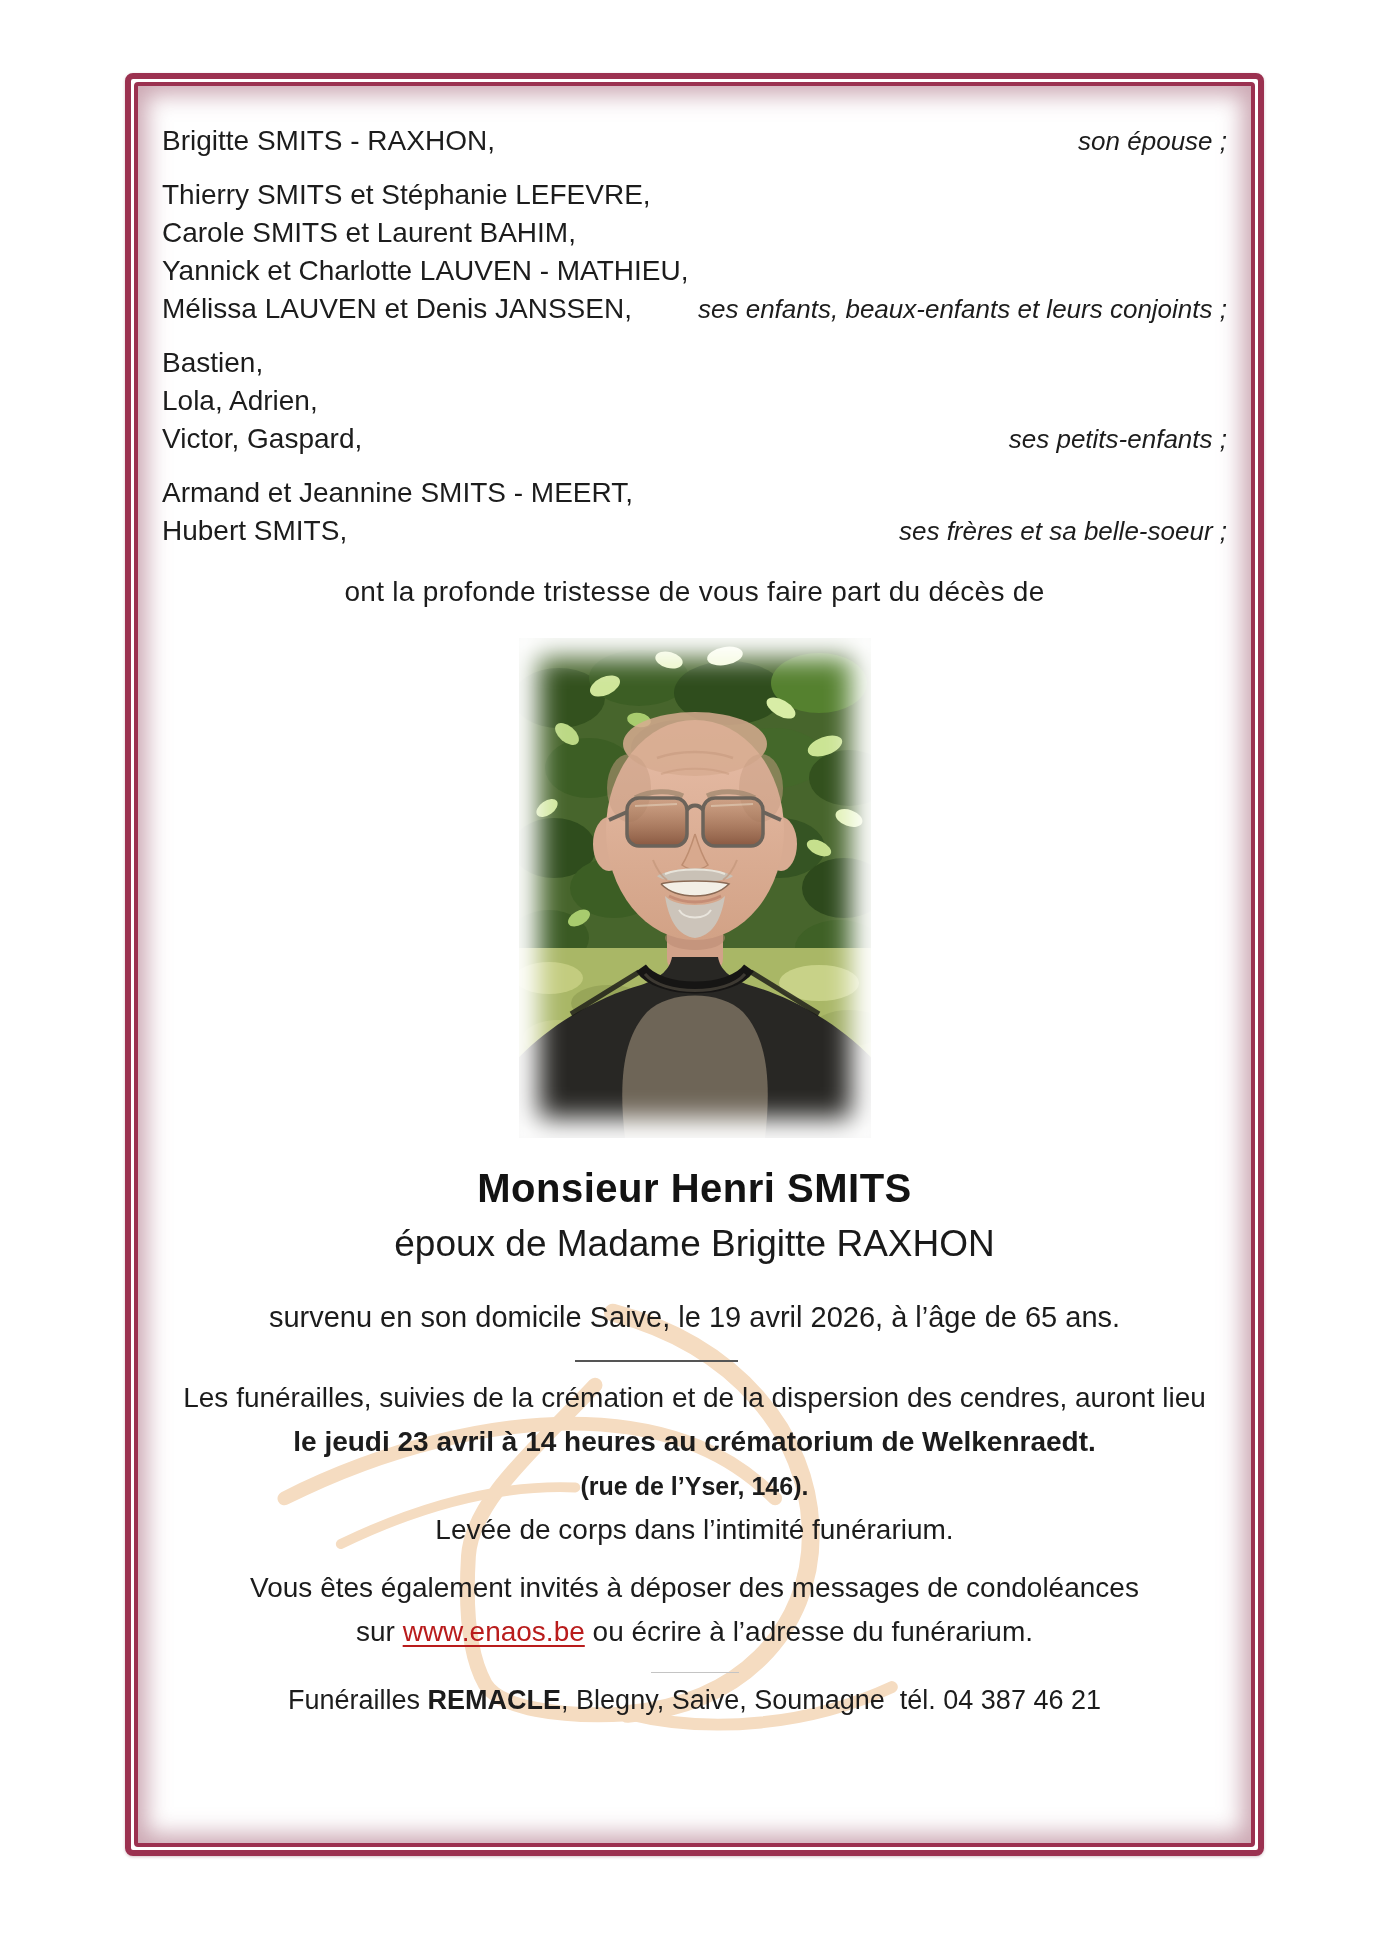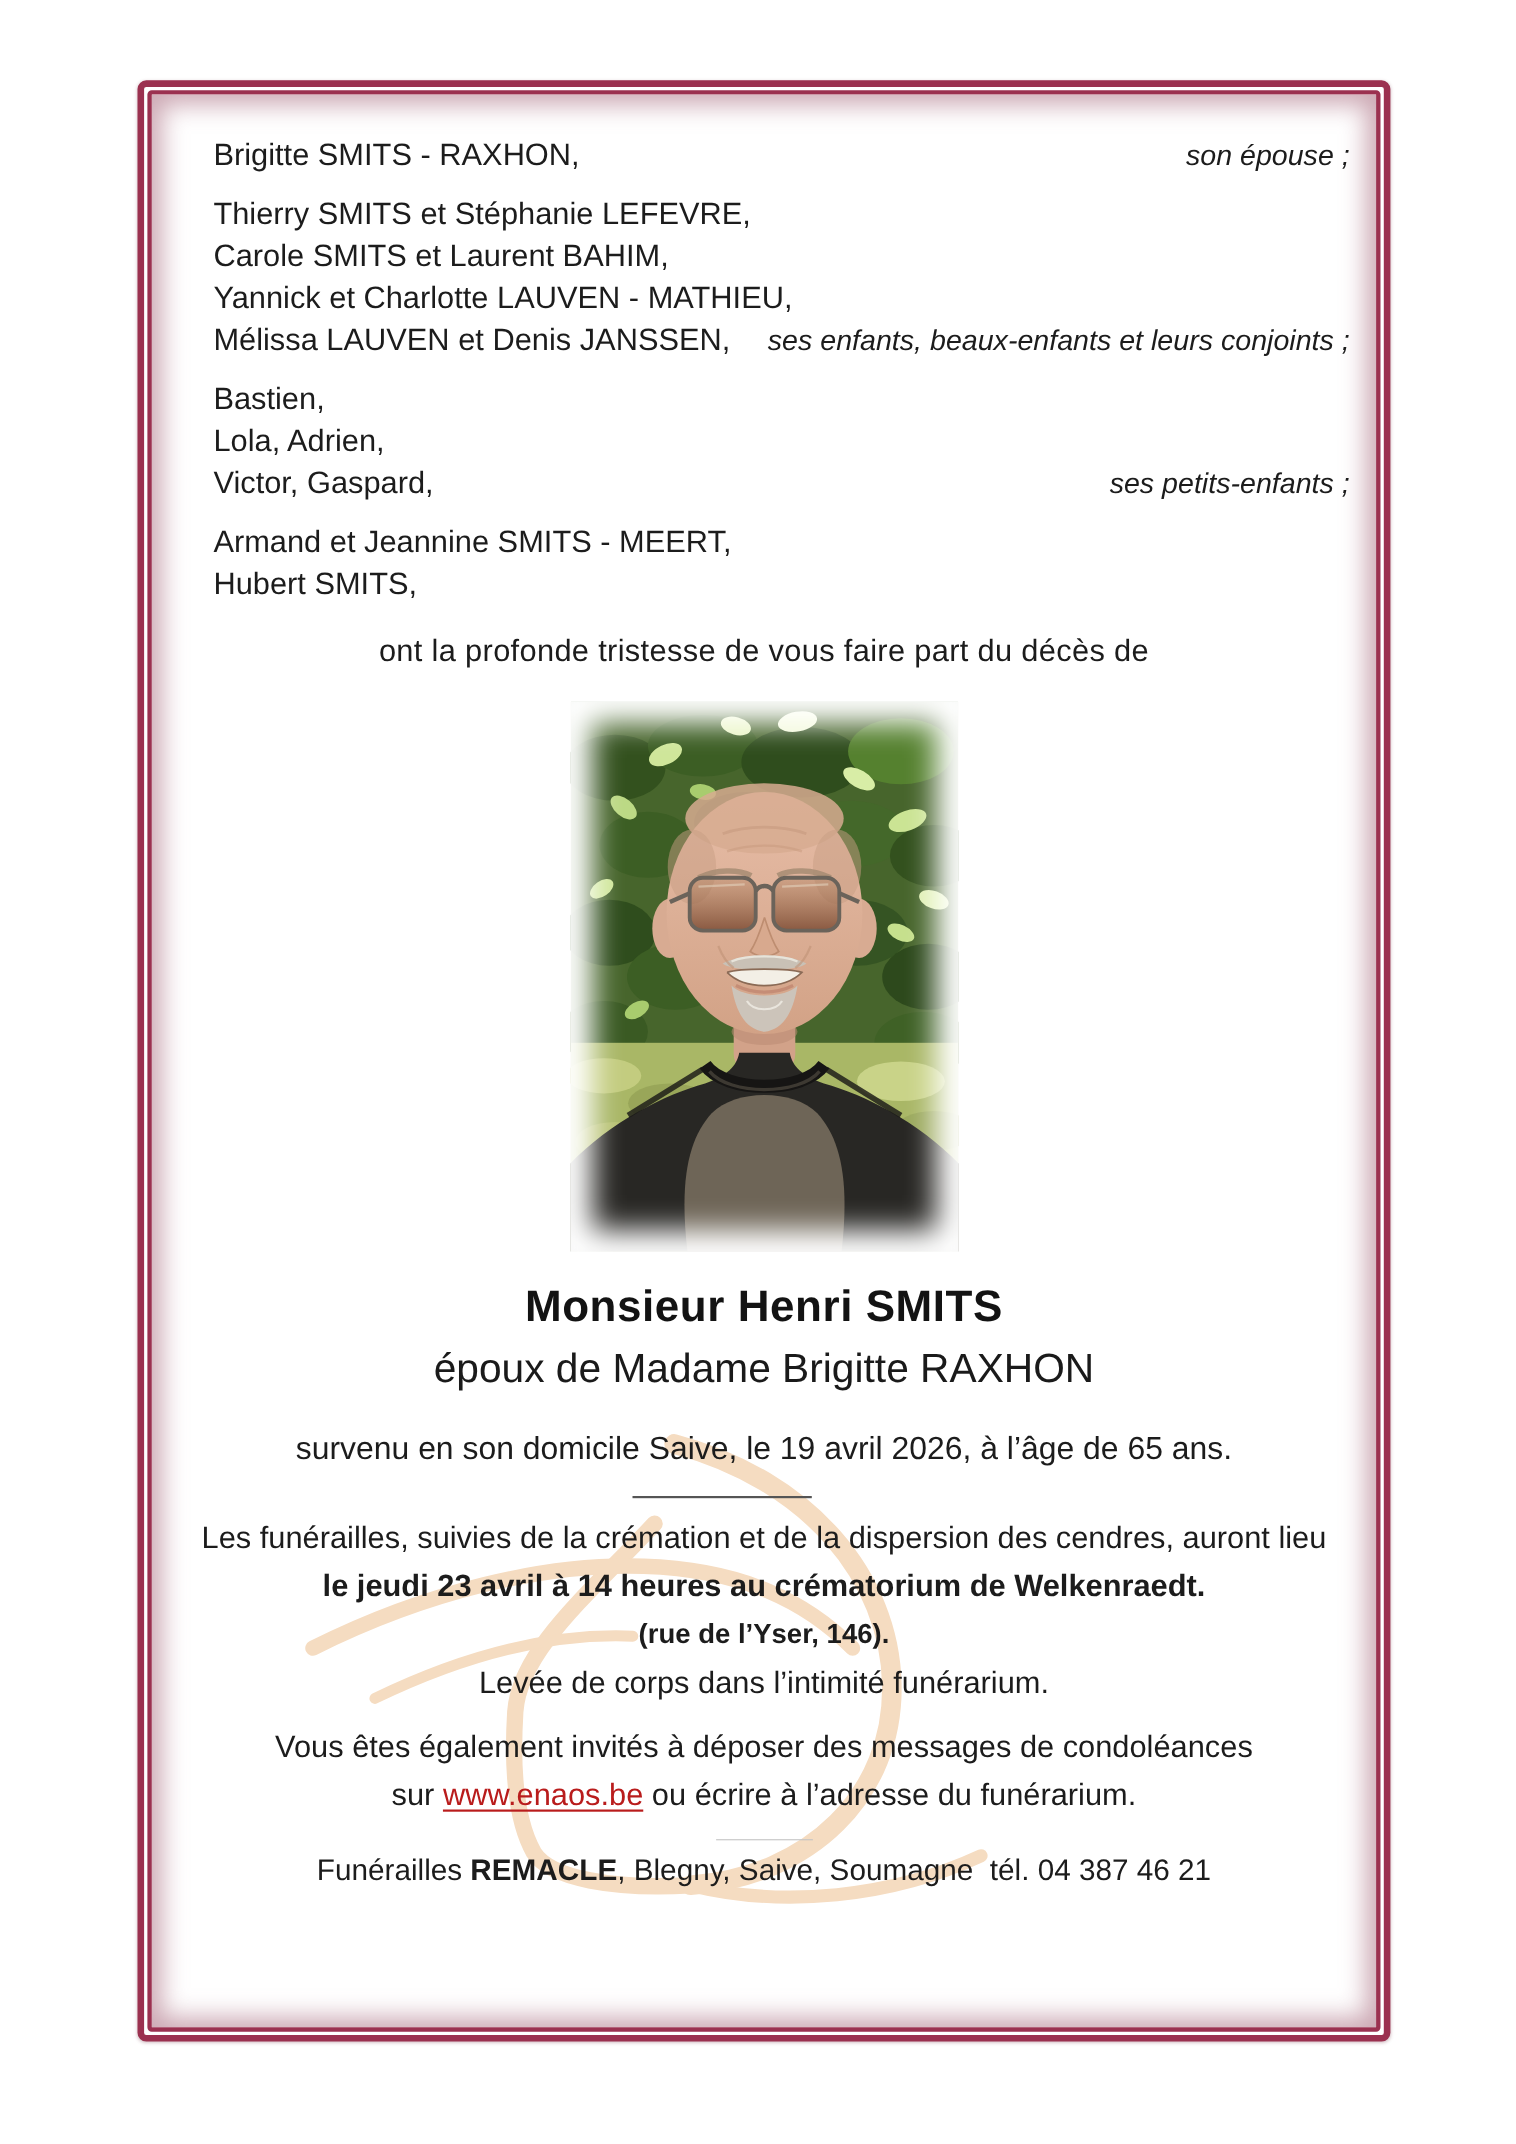--- a/index.html
+++ b/index.html
@@ -38,21 +38,20 @@
   }
   .content{
     position:absolute;left:0;top:0;width:100%;height:100%;
     box-sizing:border-box;
     padding:36px 24px 0 24px;
   }
   
   .family-row{
     display:flex;justify-content:space-between;align-items:center;
     line-height:38px;
-    margin-left:32px;
   }
   .fname{font-size:28px;white-space:pre;}
   .flabel{font-size:26px;white-space:pre;font-style:italic;}
   .group-gap{margin-top:16px;}
   
   .announce{
     text-align:center;font-size:28px;margin-top:26px;letter-spacing:.3px;
   }
   
   .photo-wrap{
@@ -152,20 +151,21 @@
             <span class="flabel">ses petits-enfants ;</span>
           </div>
         </div>
 
         <div class="group-gap">
           <div class="family-row">
             <span class="fname">Armand et Jeannine SMITS - MEERT,</span>
           </div>
           <div class="family-row">
             <span class="fname">Hubert SMITS,</span>
+            <span class="flabel">ses frères et sa belle-soeur ;</span>
           </div>
         </div>
 
         <div class="announce">ont la profonde tristesse de vous faire part du décès de</div>
 
         <div class="photo-wrap">
           <svg viewBox="0 0 352 500" aria-hidden="true">
             <defs>
               <linearGradient id="skin" x1="0" y1="0" x2="0" y2="1">
                 <stop offset="0" stop-color="#e7bda7"></stop>

